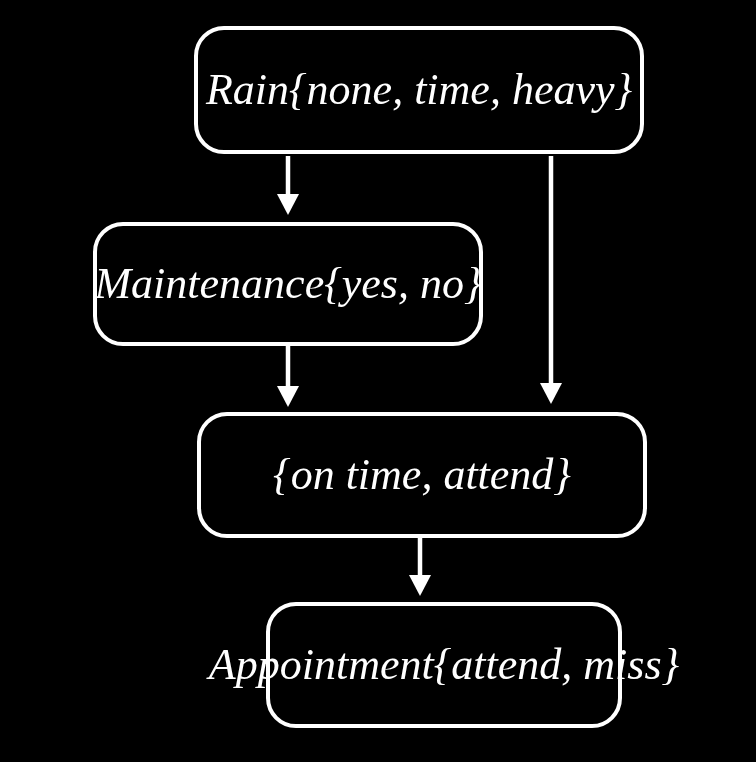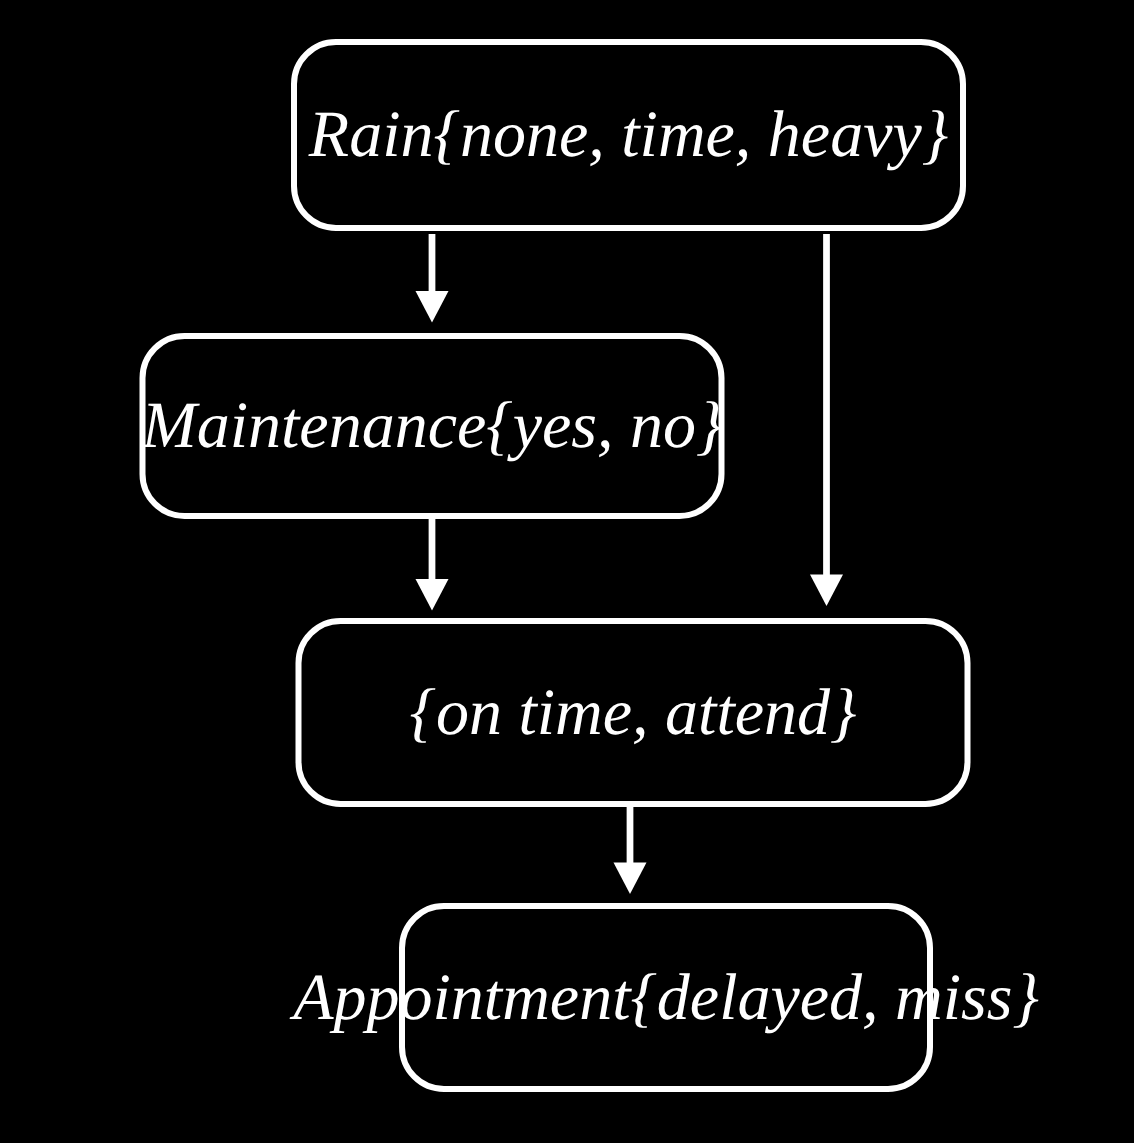--- a/index.html
+++ b/index.html
@@ -83,16 +83,16 @@
     <span class="node-name">Maintenance</span>
     <span class="node-domain">{yes, no}</span>
   </div>
 
   <div class="node" style="left:197px; top:412px; width:450px; height:126px;">
     <span class="node-domain">{on time, attend}</span>
   </div>
 
   <div class="node" style="left:242px; top:602px; width:356px; height:126px;margin-left:24px;">
     <span class="node-name">Appointment</span>
-    <span class="node-domain">{delayed, miss}</span>
+    <span class="node-domain">{attend, miss}</span>
   </div>
 
 </div>
 
 </body></html>

